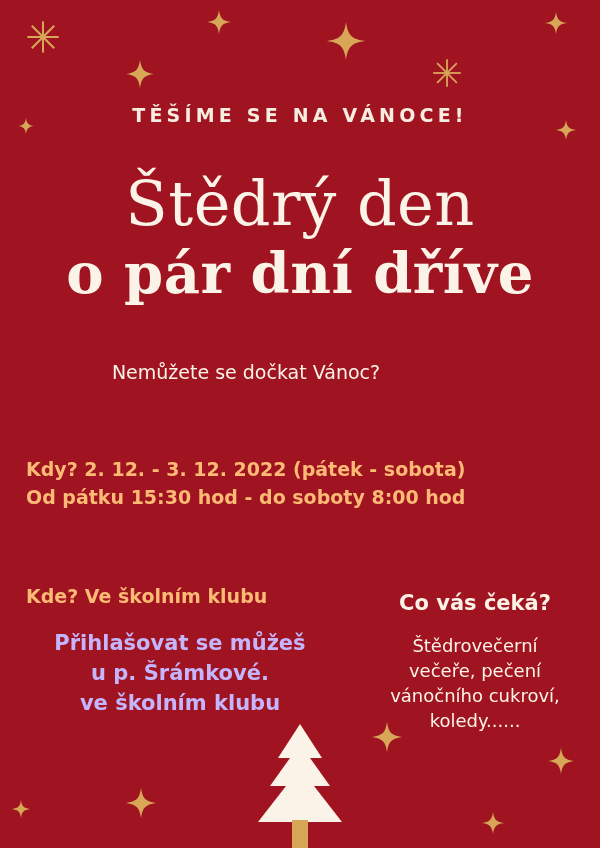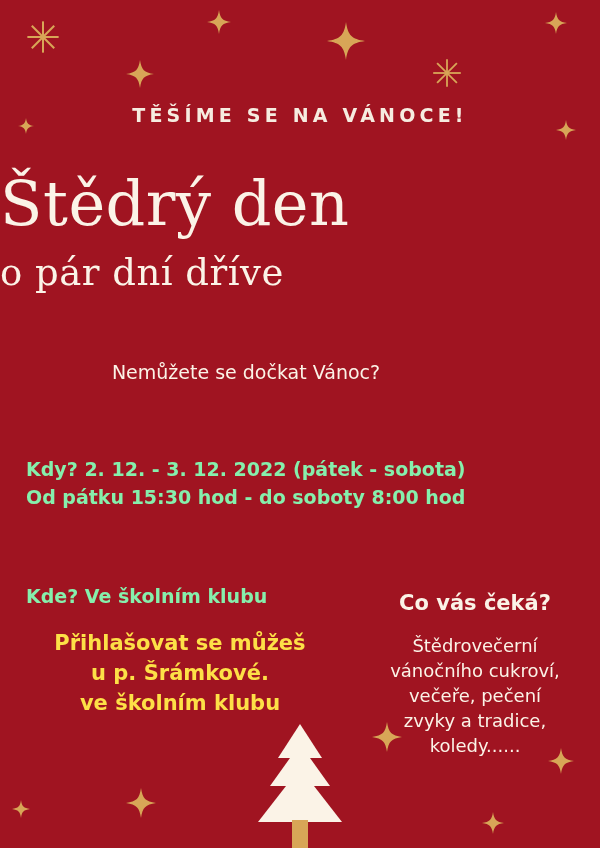--- a/index.html
+++ b/index.html
@@ -42,70 +42,70 @@
     font-weight: bold;
     font-size: 19px;
     letter-spacing: 4.2px;
   }
 
   .title-wrap {
     position: absolute;
     top: 168px;
     left: 0;
     width: 600px;
-    text-align: left;
+    text-align: center;
     color: #fbf3e7;
     font-family: "DejaVu Serif", serif;
   }
   .title-line1 {
     font-size: 62px;
     line-height: 72px;
     font-weight: normal;
     letter-spacing: 0.5px;
   }
   .title-line2 {
-    font-size: 37px;
+    font-size: 56px;
     line-height: 66px;
-    font-weight: normal;
+    font-weight: bold;
     letter-spacing: 0.5px;
   }
 
   .subtitle {
     position: absolute;
     top: 358px;
     left: 0;
     width: 492px;
     text-align: center;
     color: #fbf3e7;
     font-family: "DejaVu Sans", sans-serif;
     font-size: 19px;
     line-height: 29px;
   }
 
   .info {
     position: absolute;
     left: 26px;
-    color: #86efac;
+    color: #fdba74;
     font-family: "DejaVu Sans", sans-serif;
     font-weight: bold;
     font-size: 19px;
     line-height: 28px;
-    text-align: right;
+    text-align: center;
   }
   #info-when  { top: 455px; }
   #info-where { top: 546px; margin-top: 36px; }
   #info-price { top: 589px; }
 
   .signup {
     position: absolute;
     top: 628px;
     left: 10px;
     width: 340px;
     text-align: center;
-    color: #fde047;
+    color: #c4b5fd;
     font-family: "DejaVu Sans", sans-serif;
     font-weight: bold;
     font-size: 21px;
     line-height: 30px;
   }
 
   .right-col {
     position: absolute;
     top: 589px;
     left: 368px;
@@ -246,23 +246,22 @@
   <div class="signup">
     <div>Přihlašovat se můžeš</div>
     <div>u p. Šrámkové.</div>
     <div>ve školním klubu</div>
   </div>
 
   <div class="right-col">
     <div class="right-col-heading">Co vás čeká?</div>
     <div class="right-col-body">
       <div>Štědrovečerní</div>
+      <div>večeře, pečení</div>
       <div>vánočního cukroví,</div>
-      <div>večeře, pečení</div>
-      <div>zvyky a tradice,</div>
       <div>koledy......</div>
     </div>
   </div>
 
   <div id="tree">
     <svg width="96" height="124" viewBox="0 0 96 124">
       <polygon points="48,0 70,34 26,34" fill="#fbf3e7"></polygon>
       <polygon points="48,20 78,62 18,62" fill="#fbf3e7"></polygon>
       <polygon points="48,44 90,98 6,98" fill="#fbf3e7"></polygon>
       <rect x="40" y="96" width="16" height="28" fill="#d8a657"></rect>

